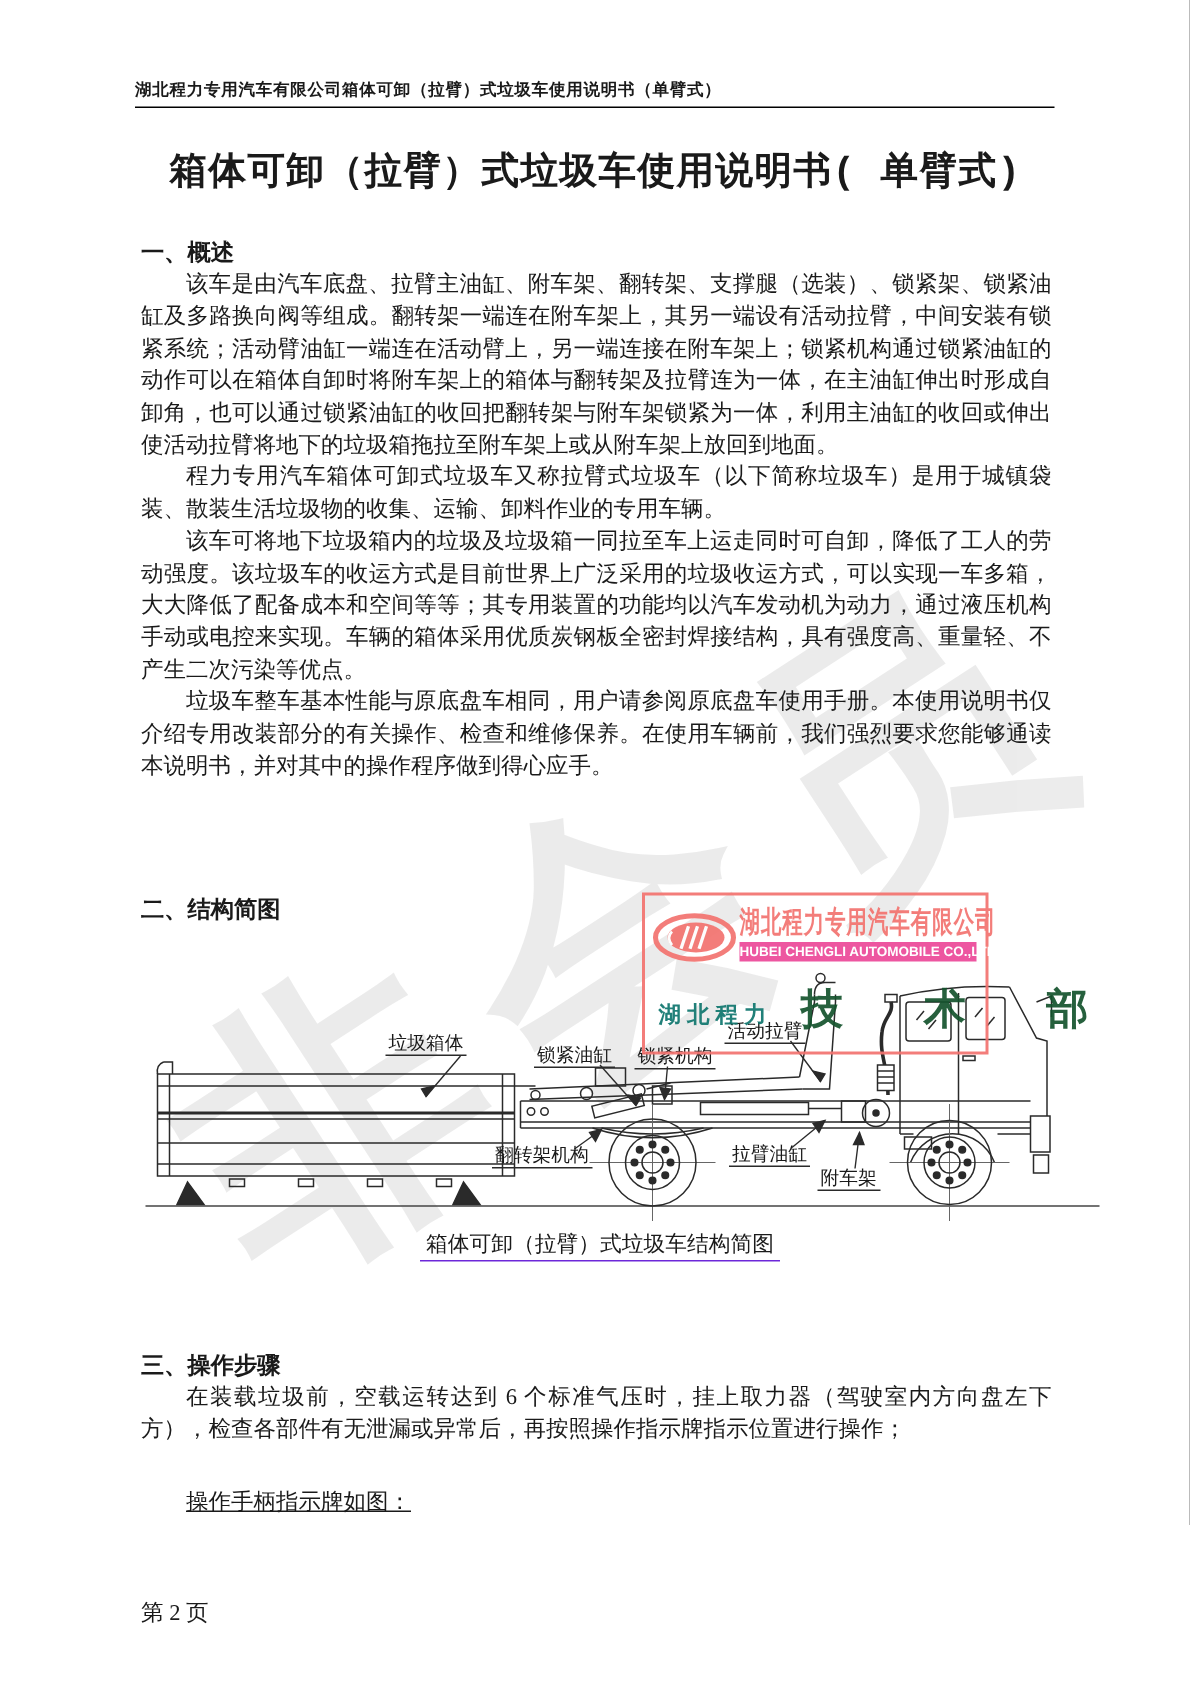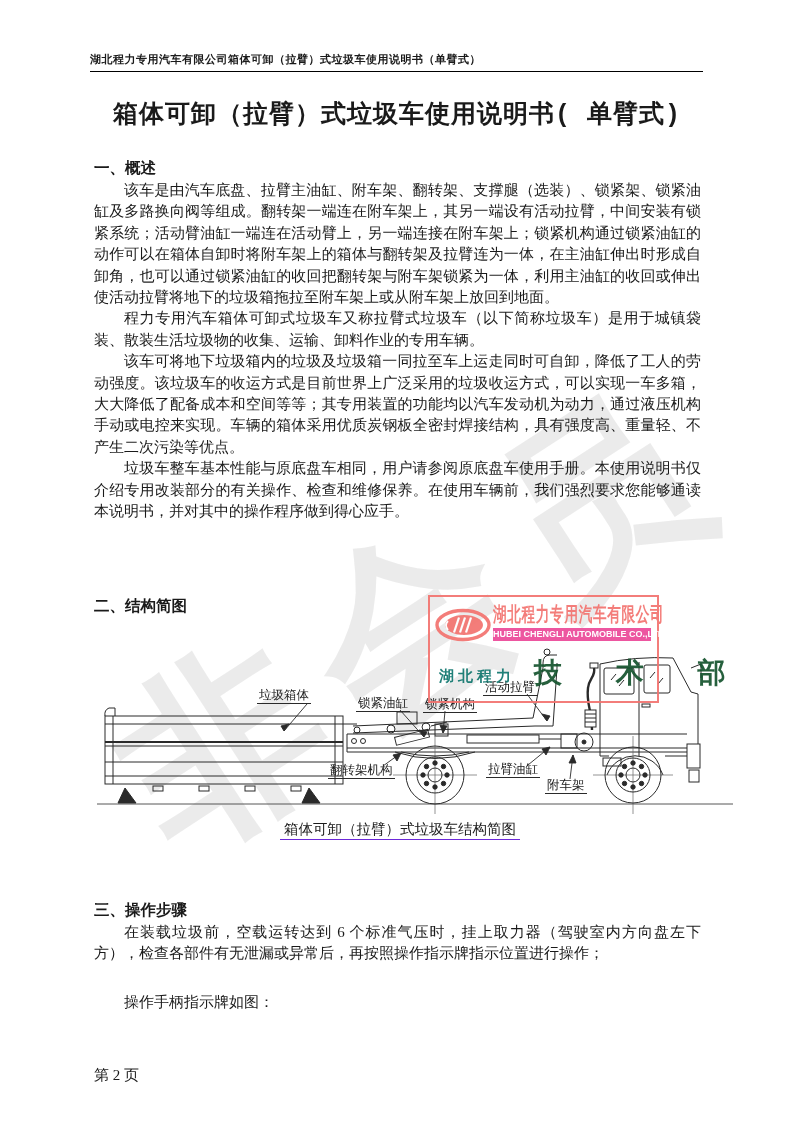--- a/index.html
+++ b/index.html
@@ -38,21 +38,21 @@
     font-family:Liberation Mono, monospace;
     font-size:15.5px; font-weight:bold; line-height:22px; margin:0;
   }
   .sec-block p{
     margin:0; font-size:15px; line-height:21.4px;
     text-align:justify; text-indent:2em;
   }
   #overview-block{top:158px;}
   #structure-heading-block{top:596px;}
   #operation-block{top:900px;}
-  #operation-block p.gap{margin-top:27px;}
+  #operation-block p.gap{margin-top:27px;text-decoration:underline;}
   
   .stamp{
     position:absolute; left:428px; top:563px; width:227px; height:104px; z-index:4;
     border:2.5px solid #f3736f; opacity:.92; background:transparent;margin-top:32px;
   }
   .stamp .company-cn{
     position:absolute; left:63px; top:4px; white-space:nowrap;
     font-family:"Liberation Sans","DejaVu Sans",sans-serif;
     font-size:20px; font-weight:bold; color:#f3736f; letter-spacing:1px;
     transform:scaleX(.68); transform-origin:left top;

